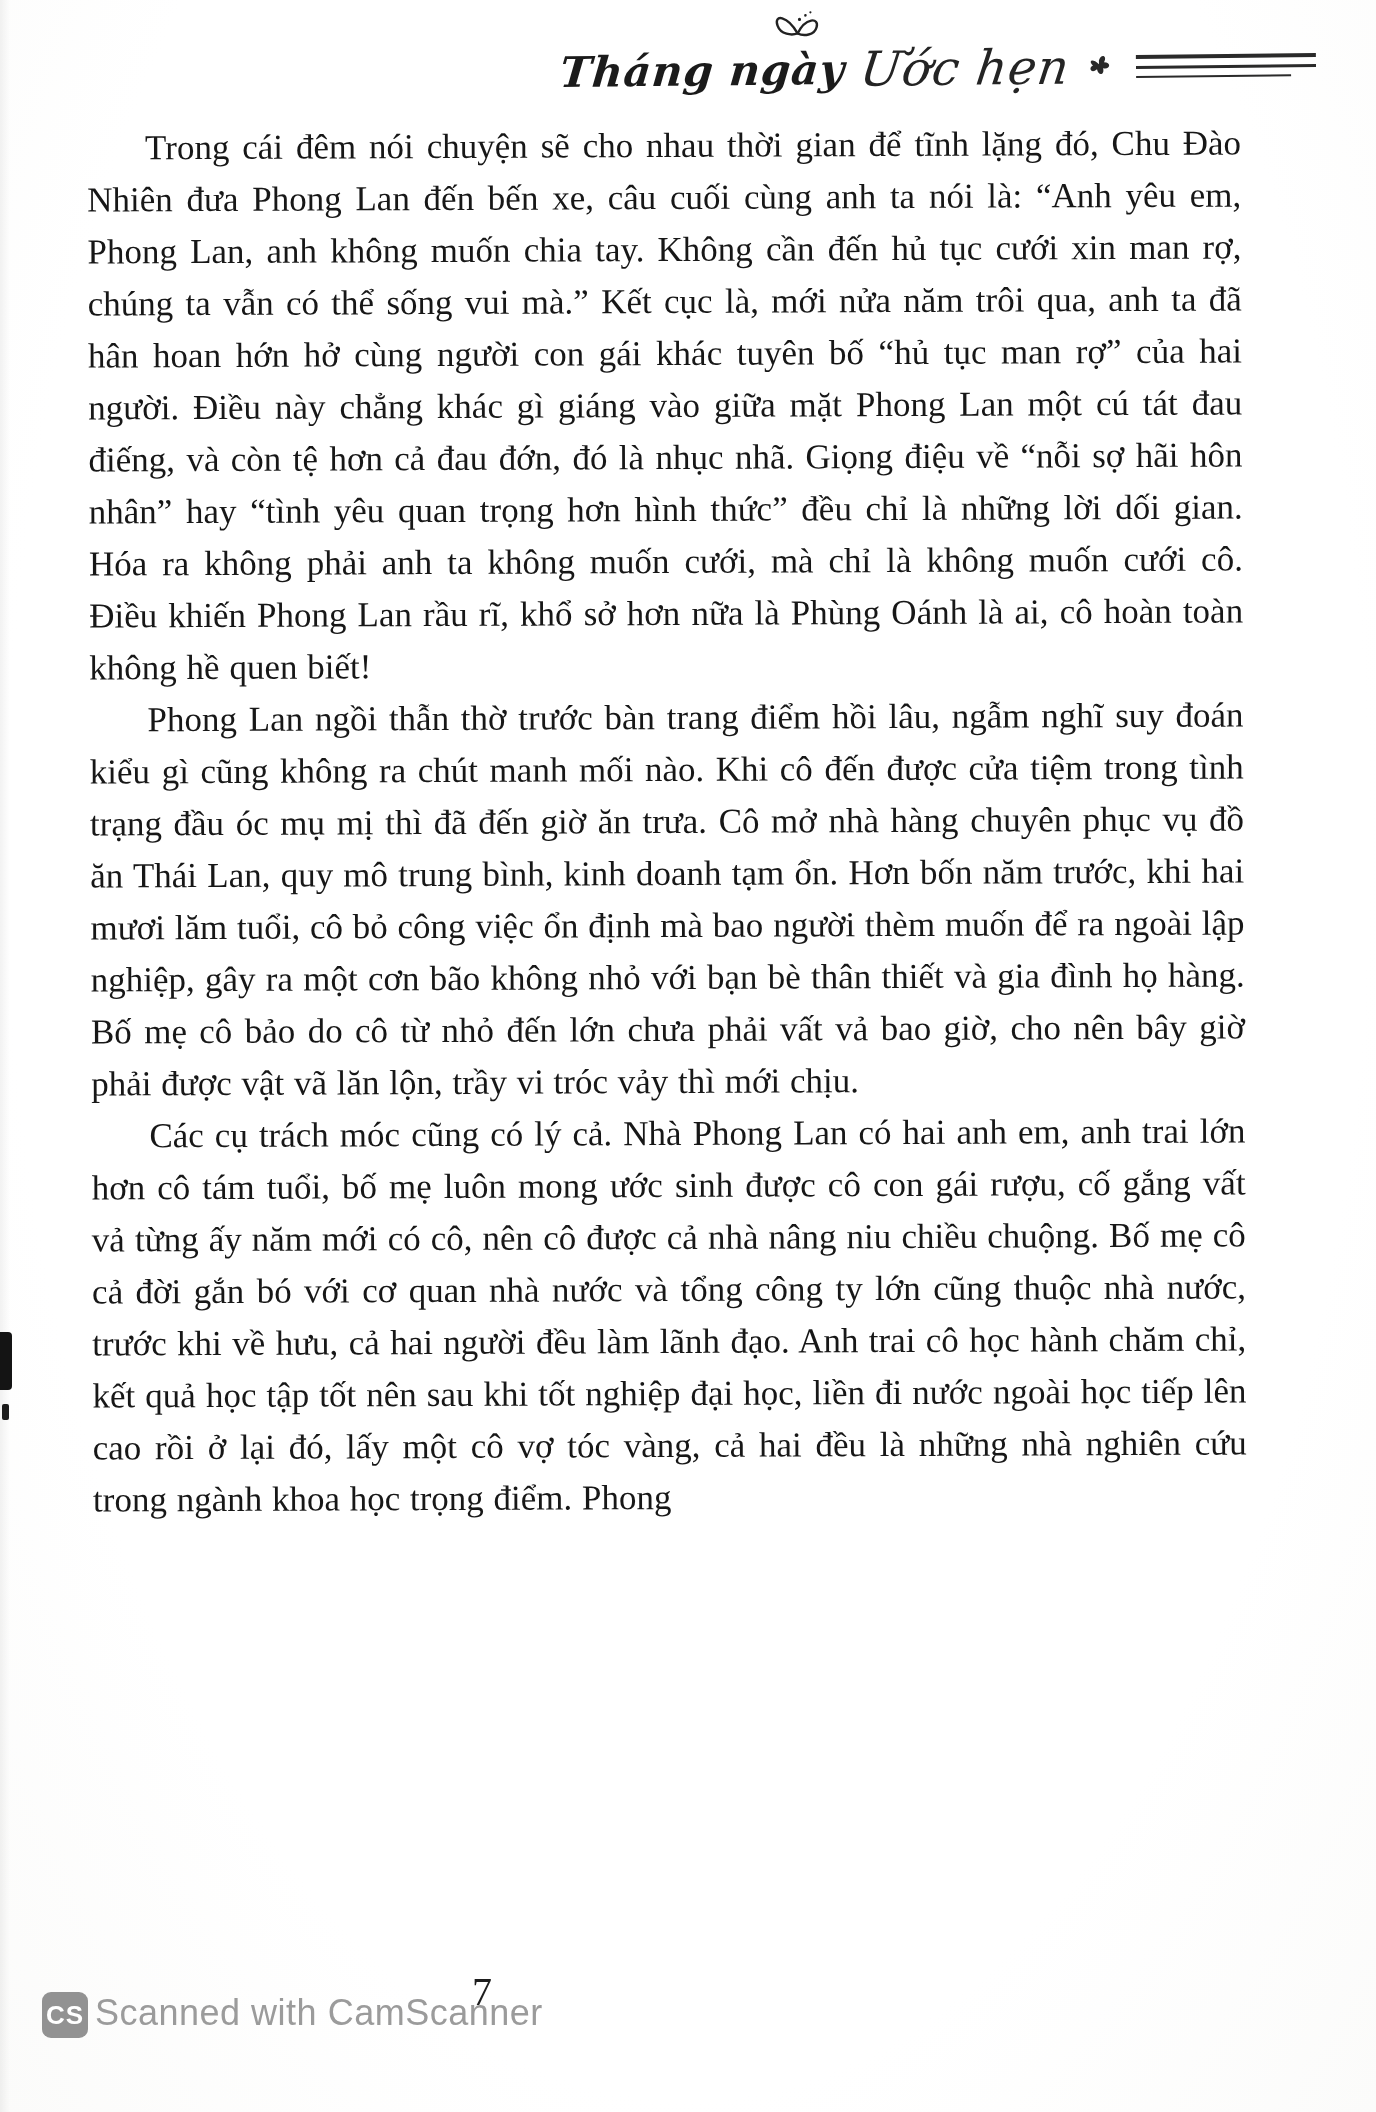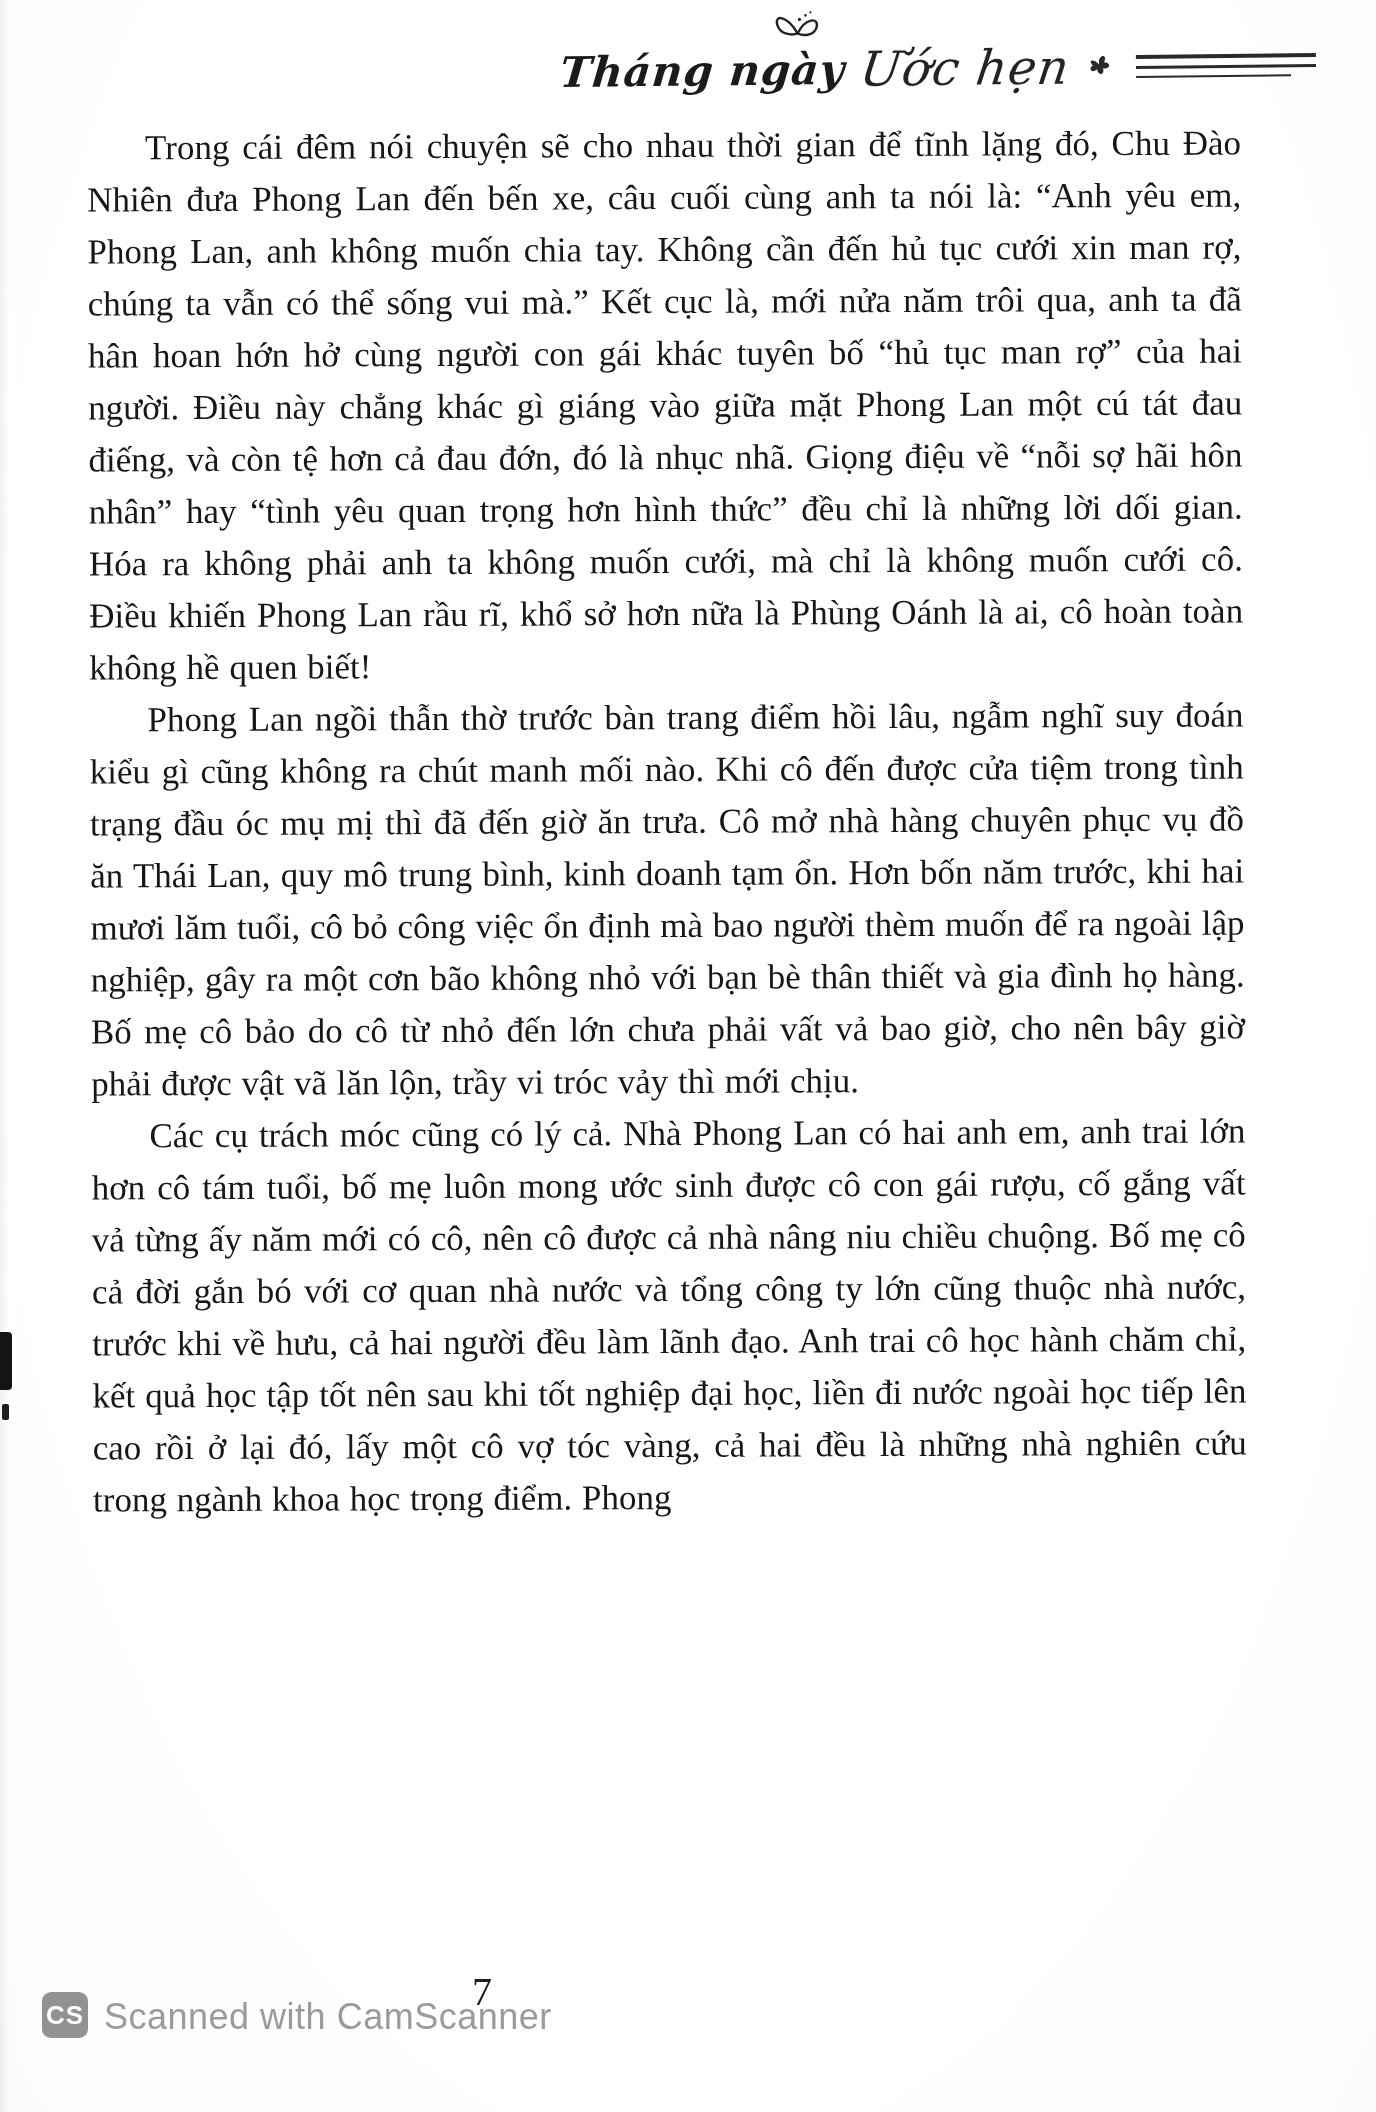--- a/index.html
+++ b/index.html
@@ -93,22 +93,22 @@
     color: #1d1d1d;
     font-family: "Liberation Serif", serif;
   }
 
   
   .watermark {
     position: absolute;
     left: 42px;
     top: 1992px;
     display: flex;
-    align-items: flex-end;
-    gap: 16px;
+    align-items: flex-start;
+    gap: 7px;
     font-family: "Liberation Sans", sans-serif;
     color: #9b9b9b;
   }
   .cs-logo {
     width: 46px;
     height: 46px;
     background: #929292;
     border-radius: 9px;
     color: #ffffff;
     font-weight: bold;

